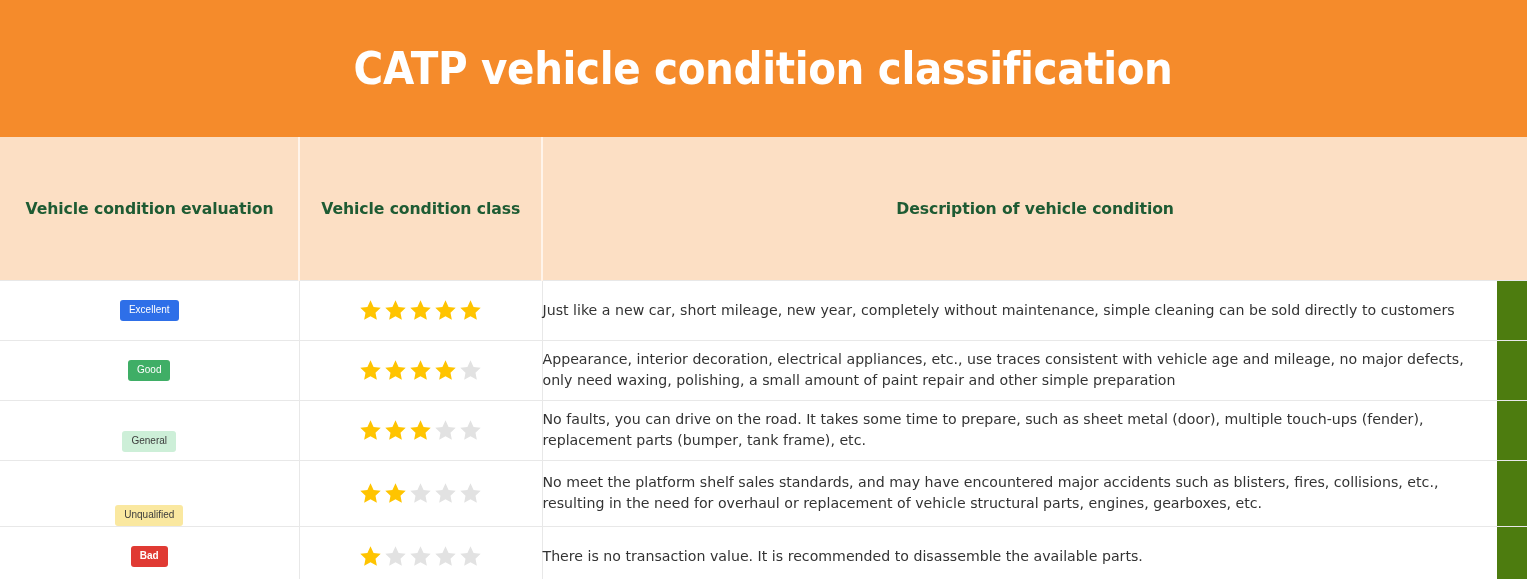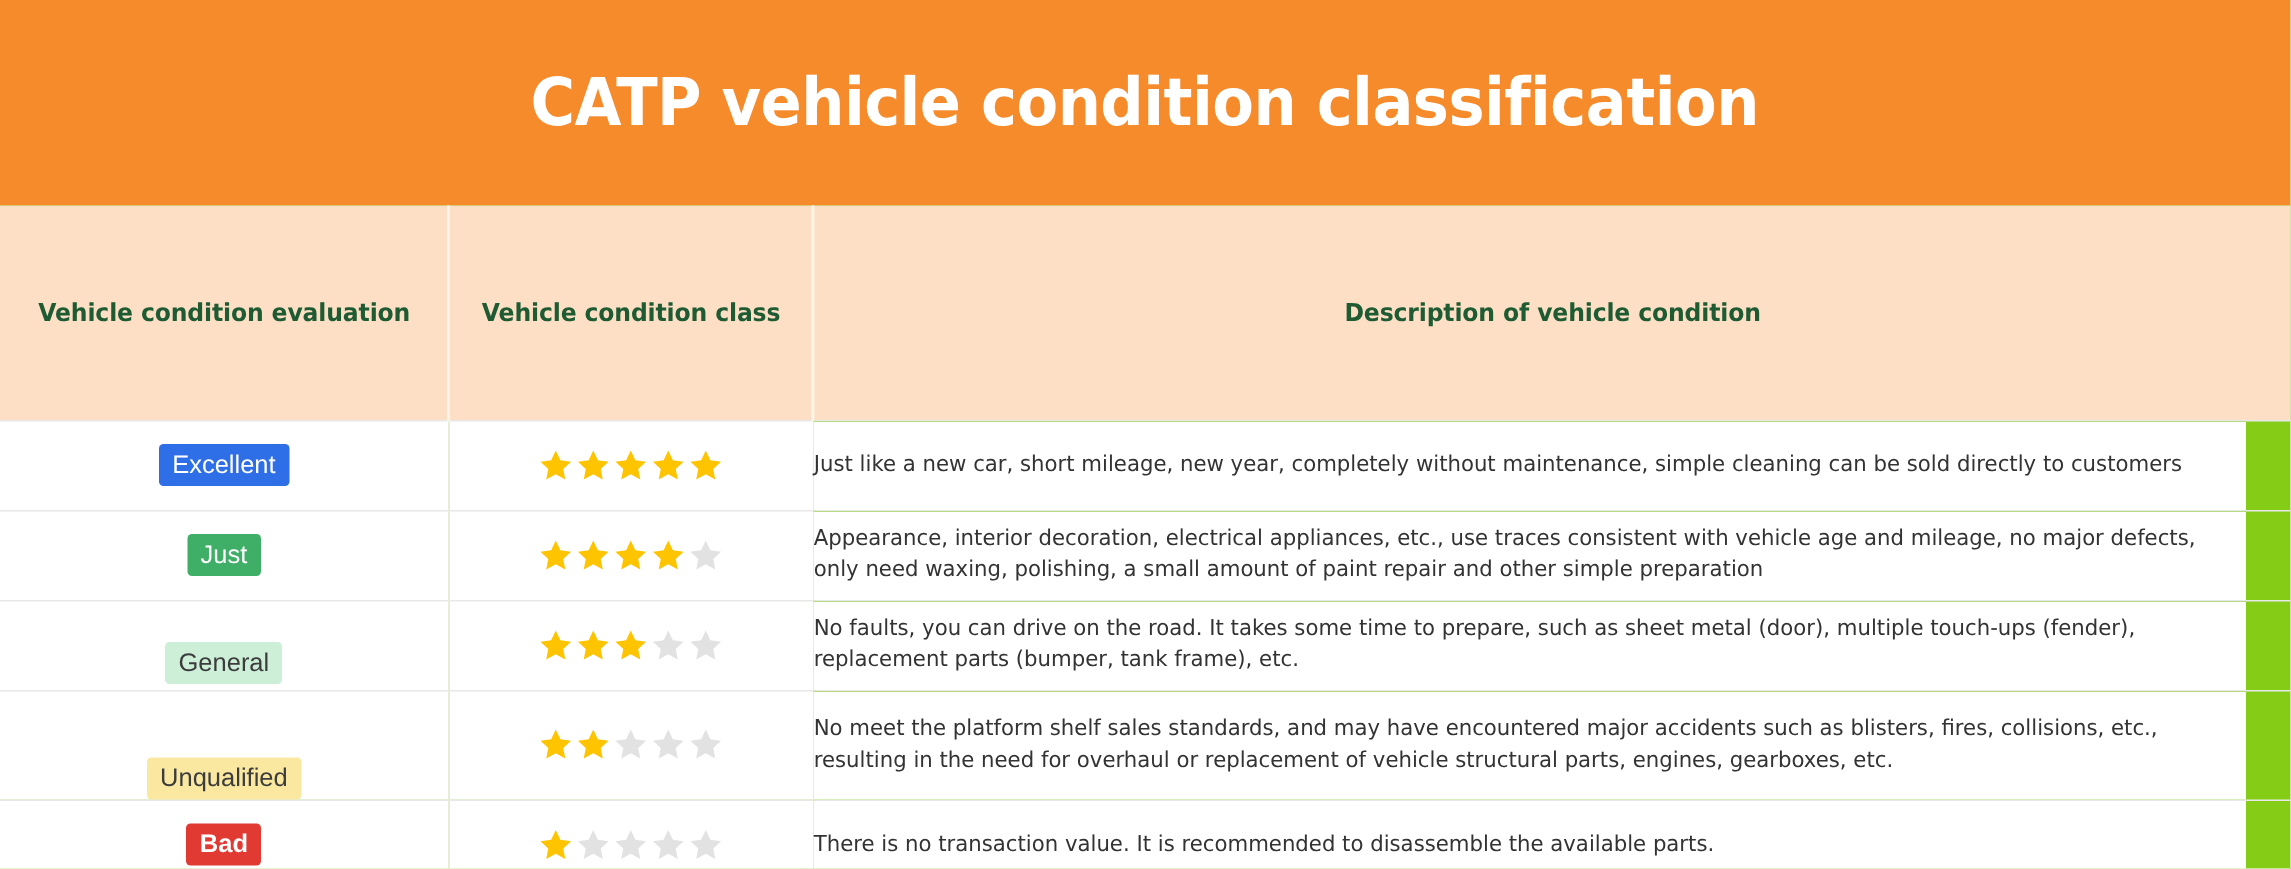--- a/index.html
+++ b/index.html
@@ -11,21 +11,21 @@
     width: 1527px;
     height: 579px;
     font-family: "Liberation Sans", "DejaVu Sans", sans-serif;
     overflow: hidden;
   }
 
   .page {
     position: relative;
     width: 1527px;
     height: 579px;
-    background: #84cc16;
+    background: #4d7c0f;
     box-sizing: border-box;
   }
 
   
   .title-banner {
     height: 137px;
     background: #F58B2B;
     display: flex;
     align-items: center;
     justify-content: center;
@@ -105,21 +105,21 @@
     color: #333333;
     text-align: left;
     transform: scaleX(0.97);
     transform-origin: left center;
   }
 
   
   .badge {
     display: inline-block;
     font-family: "Liberation Sans", "DejaVu Sans", sans-serif;
-    font-size: 17px;
+    font-size: 10px;
     line-height: 1;
     padding: 5px 9px 6px 9px;
     border-radius: 3px;
     white-space: nowrap;
   }
   .badge-excellent { background: #2E6FE8; color: #ffffff; }
   .badge-good      { background: #3FAE66; color: #ffffff; }
   .badge-general   { background: #CDEFD8; color: #3C3C3C; margin-top: 23px; }
   .badge-unqual    { background: #FAE8A0; color: #3C3C3C; margin-top: 44px; }
   .badge-bad       { background: #E03A33; color: #ffffff; font-weight: bold; }
@@ -178,21 +178,21 @@
                 </svg></span><span class="star star-on"><svg viewBox="0 0 24 24" xmlns="http://www.w3.org/2000/svg">
                   <path d="M12 2.2 L14.95 8.55 L21.8 9.4 L16.8 14.05 L18.1 20.8 L12 17.5 L5.9 20.8 L7.2 14.05 L2.2 9.4 L9.05 8.55 Z"></path>
                 </svg></span><span class="star star-on"><svg viewBox="0 0 24 24" xmlns="http://www.w3.org/2000/svg">
                   <path d="M12 2.2 L14.95 8.55 L21.8 9.4 L16.8 14.05 L18.1 20.8 L12 17.5 L5.9 20.8 L7.2 14.05 L2.2 9.4 L9.05 8.55 Z"></path>
                 </svg></span><span class="star star-on"><svg viewBox="0 0 24 24" xmlns="http://www.w3.org/2000/svg">
                   <path d="M12 2.2 L14.95 8.55 L21.8 9.4 L16.8 14.05 L18.1 20.8 L12 17.5 L5.9 20.8 L7.2 14.05 L2.2 9.4 L9.05 8.55 Z"></path>
                 </svg></span></span></td>
           <td class="cell-desc">Just like a new car, short mileage, new year, completely without maintenance, simple cleaning can be sold directly to customers</td>
         </tr>
         <tr>
-          <td class="cell-eval"><span class="badge badge-good">Just</span></td>
+          <td class="cell-eval"><span class="badge badge-good">Good</span></td>
           <td class="cell-stars"><span class="stars"><span class="star star-on"><svg viewBox="0 0 24 24" xmlns="http://www.w3.org/2000/svg">
                   <path d="M12 2.2 L14.95 8.55 L21.8 9.4 L16.8 14.05 L18.1 20.8 L12 17.5 L5.9 20.8 L7.2 14.05 L2.2 9.4 L9.05 8.55 Z"></path>
                 </svg></span><span class="star star-on"><svg viewBox="0 0 24 24" xmlns="http://www.w3.org/2000/svg">
                   <path d="M12 2.2 L14.95 8.55 L21.8 9.4 L16.8 14.05 L18.1 20.8 L12 17.5 L5.9 20.8 L7.2 14.05 L2.2 9.4 L9.05 8.55 Z"></path>
                 </svg></span><span class="star star-on"><svg viewBox="0 0 24 24" xmlns="http://www.w3.org/2000/svg">
                   <path d="M12 2.2 L14.95 8.55 L21.8 9.4 L16.8 14.05 L18.1 20.8 L12 17.5 L5.9 20.8 L7.2 14.05 L2.2 9.4 L9.05 8.55 Z"></path>
                 </svg></span><span class="star star-on"><svg viewBox="0 0 24 24" xmlns="http://www.w3.org/2000/svg">
                   <path d="M12 2.2 L14.95 8.55 L21.8 9.4 L16.8 14.05 L18.1 20.8 L12 17.5 L5.9 20.8 L7.2 14.05 L2.2 9.4 L9.05 8.55 Z"></path>
                 </svg></span><span class="star star-off"><svg viewBox="0 0 24 24" xmlns="http://www.w3.org/2000/svg">
                   <path d="M12 2.2 L14.95 8.55 L21.8 9.4 L16.8 14.05 L18.1 20.8 L12 17.5 L5.9 20.8 L7.2 14.05 L2.2 9.4 L9.05 8.55 Z"></path>

